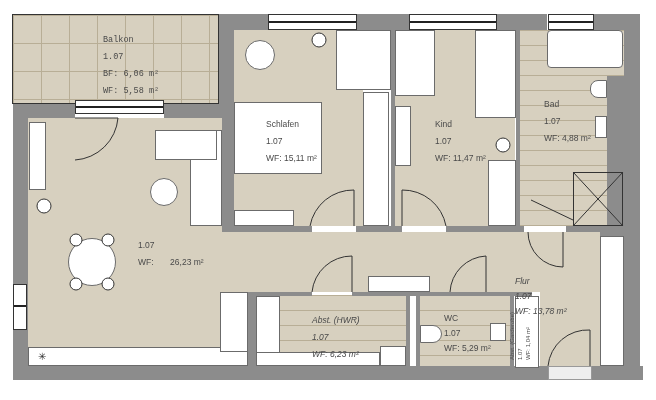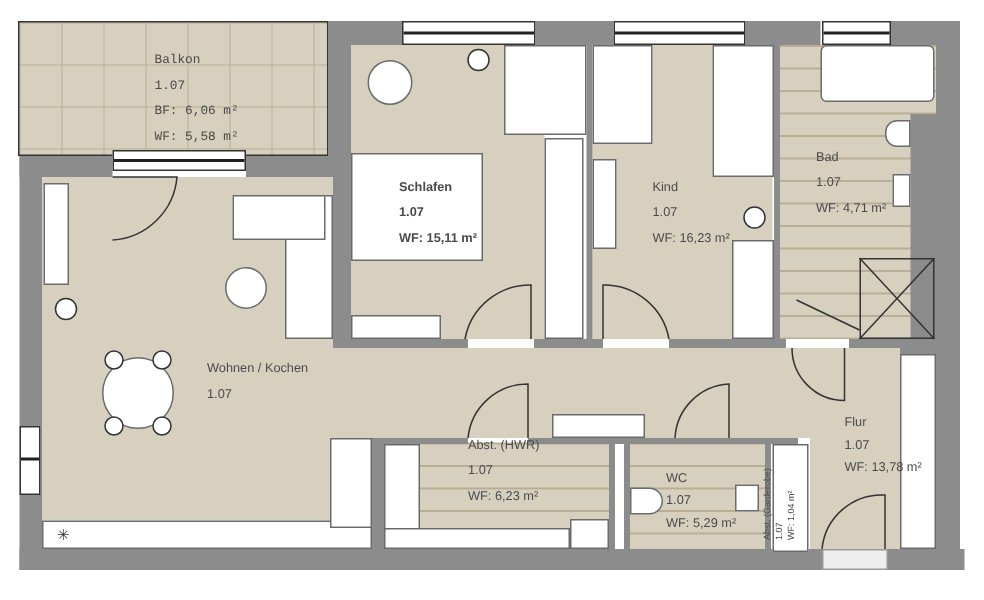--- a/index.html
+++ b/index.html
@@ -128,50 +128,50 @@
     <circle cx="503" cy="145" r="7"></circle>
   </g>
 </svg>
 
 <div class="label" style="left:103px;top:32px;font-family:Liberation Mono, monospace;">
   <span>Balkon</span>
   <span>1.07</span>
   <span>BF: 6,06 m²</span>
   <span>WF: 5,58 m²</span>
 </div>
-<div class="label" style="left:266px;top:116px;font-weight:bold;">
+<div class="label" style="left:266px;top:116px;">
   <span>Schlafen</span>
   <span>1.07</span>
   <span>WF: 15,11 m²</span>
 </div>
 <div class="label" style="left:435px;top:116px;">
   <span>Kind</span>
   <span>1.07</span>
-  <span>WF: 16,23 m²</span>
+  <span>WF: 11,47 m²</span>
 </div>
 <div class="label" style="left:544px;top:96px;">
   <span>Bad</span>
   <span>1.07</span>
-  <span>WF: 4,71 m²</span>
+  <span>WF: 4,88 m²</span>
 </div>
 <div class="label" style="left:138px;top:237px;">
-  <span>Wohnen / Kochen</span>
   <span>1.07</span>
+  <span style="white-space:pre;">WF:       26,23 m²</span>
 </div>
-<div class="label" style="left:312px;top:288px;">
+<div class="label" style="left:312px;top:312px;font-style:italic;">
   <span>Abst. (HWR)</span>
   <span>1.07</span>
   <span>WF: 6,23 m²</span>
 </div>
 <div class="label" style="left:444px;top:311px;line-height:15px;">
   <span>WC</span>
   <span>1.07</span>
   <span>WF: 5,29 m²</span>
 </div>
-<div class="label" style="left:563px;top:274px;line-height:15px;">
+<div class="label" style="left:515px;top:274px;line-height:15px;font-style:italic;">
   <span>Flur</span>
   <span>1.07</span>
   <span>WF: 13,78 m²</span>
 </div>
 <div class="label" style="left:508px;top:360px;font-size:6px;line-height:8px;transform:rotate(-90deg);transform-origin:left top;">
   <span>Abst. (Garderobe)</span>
   <span>1.07</span>
   <span>WF: 1,04 m²</span>
 </div>
 

